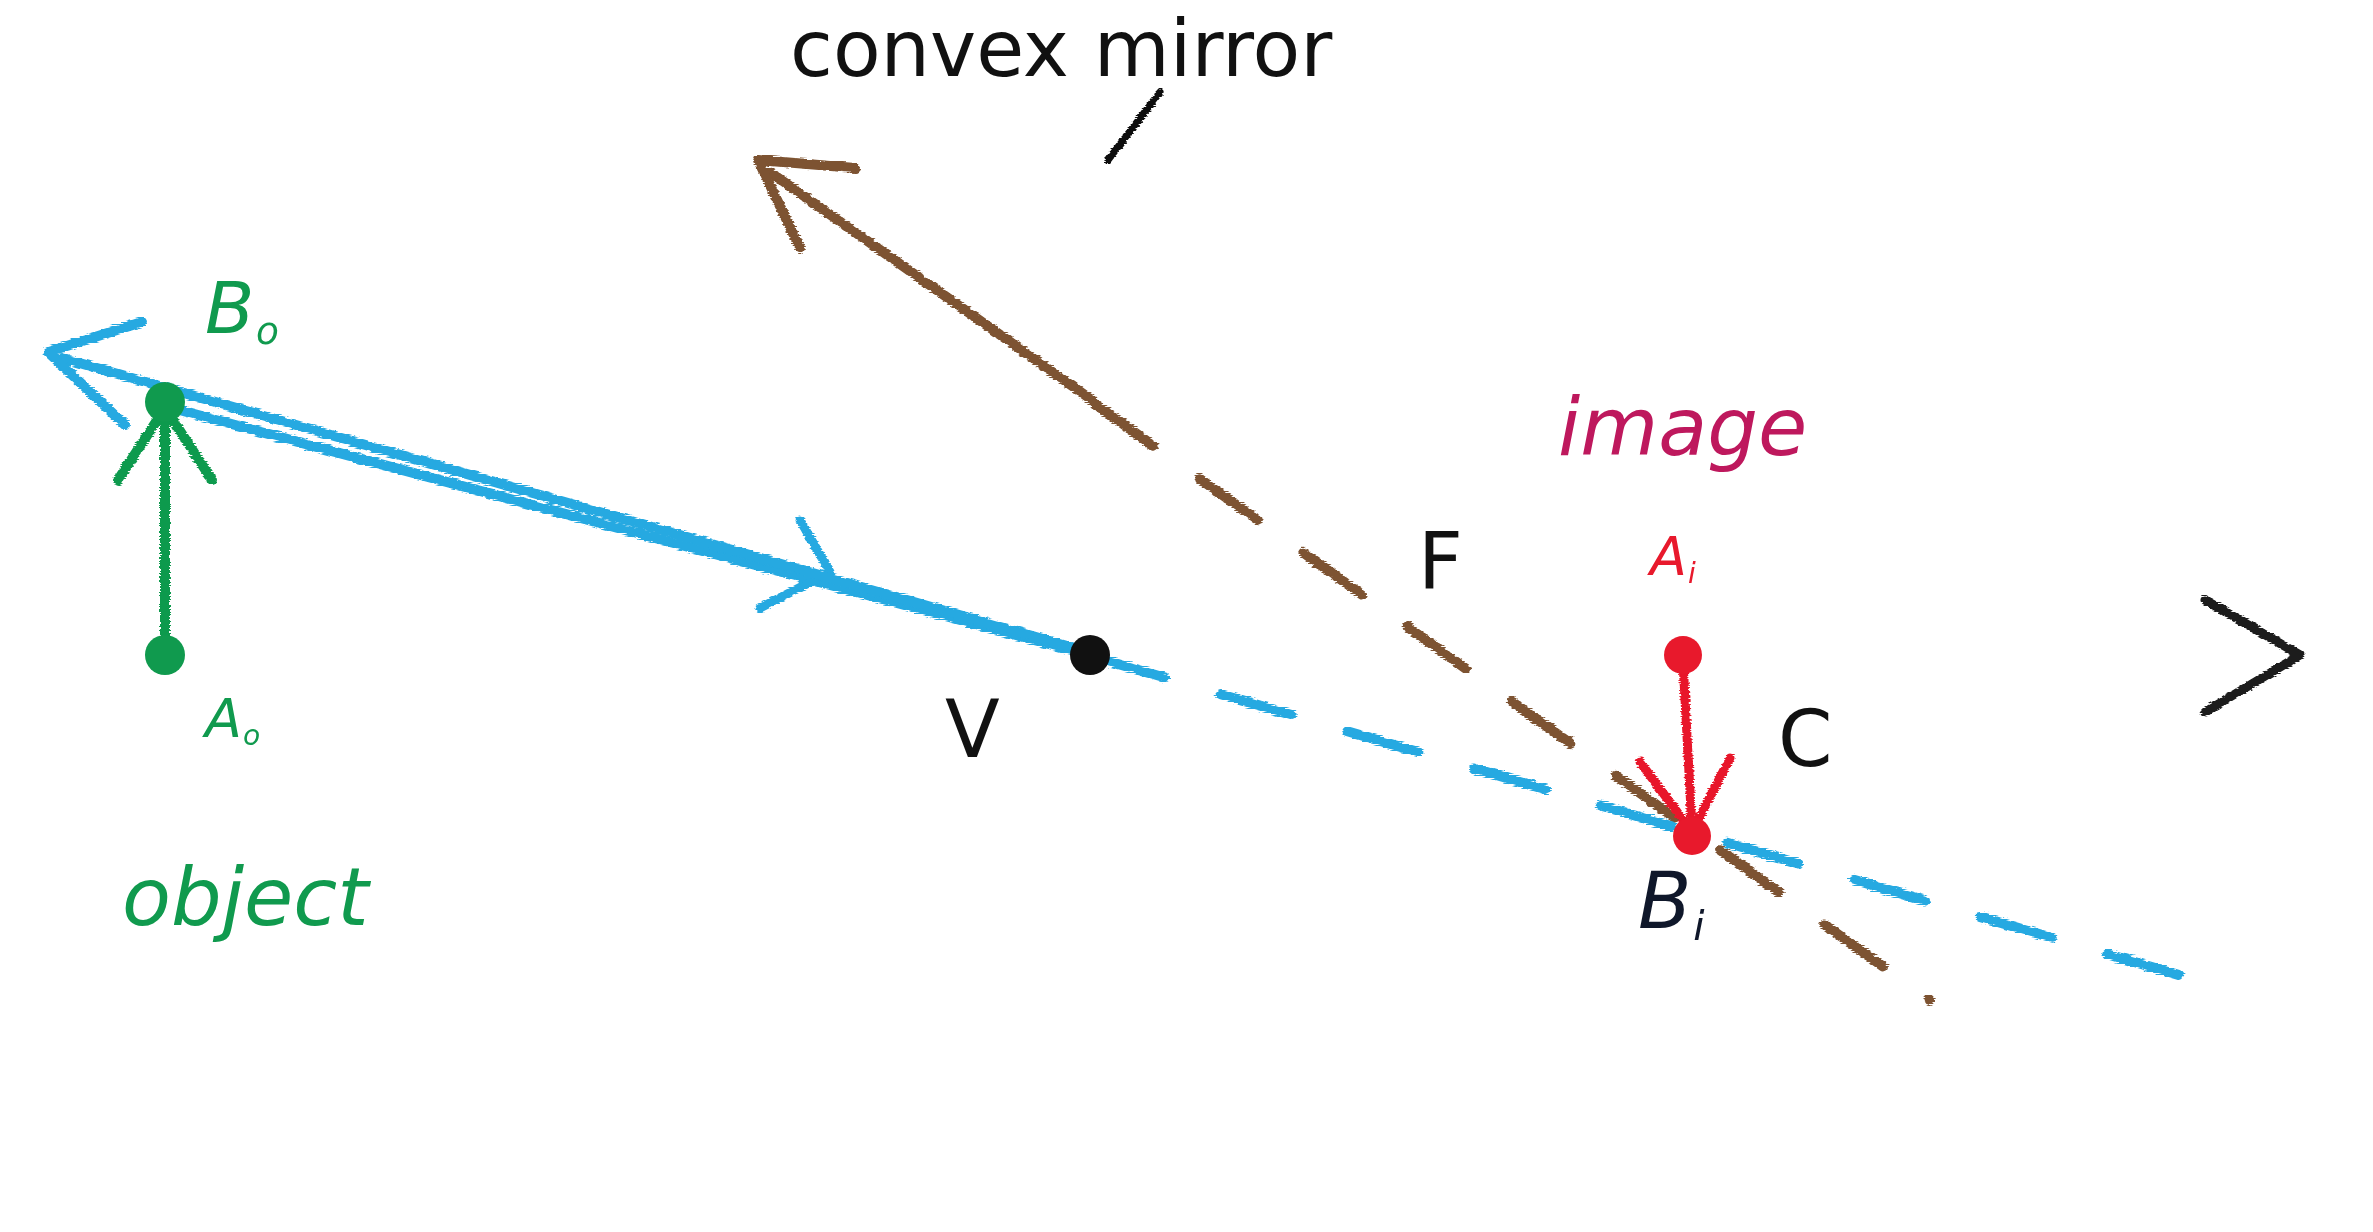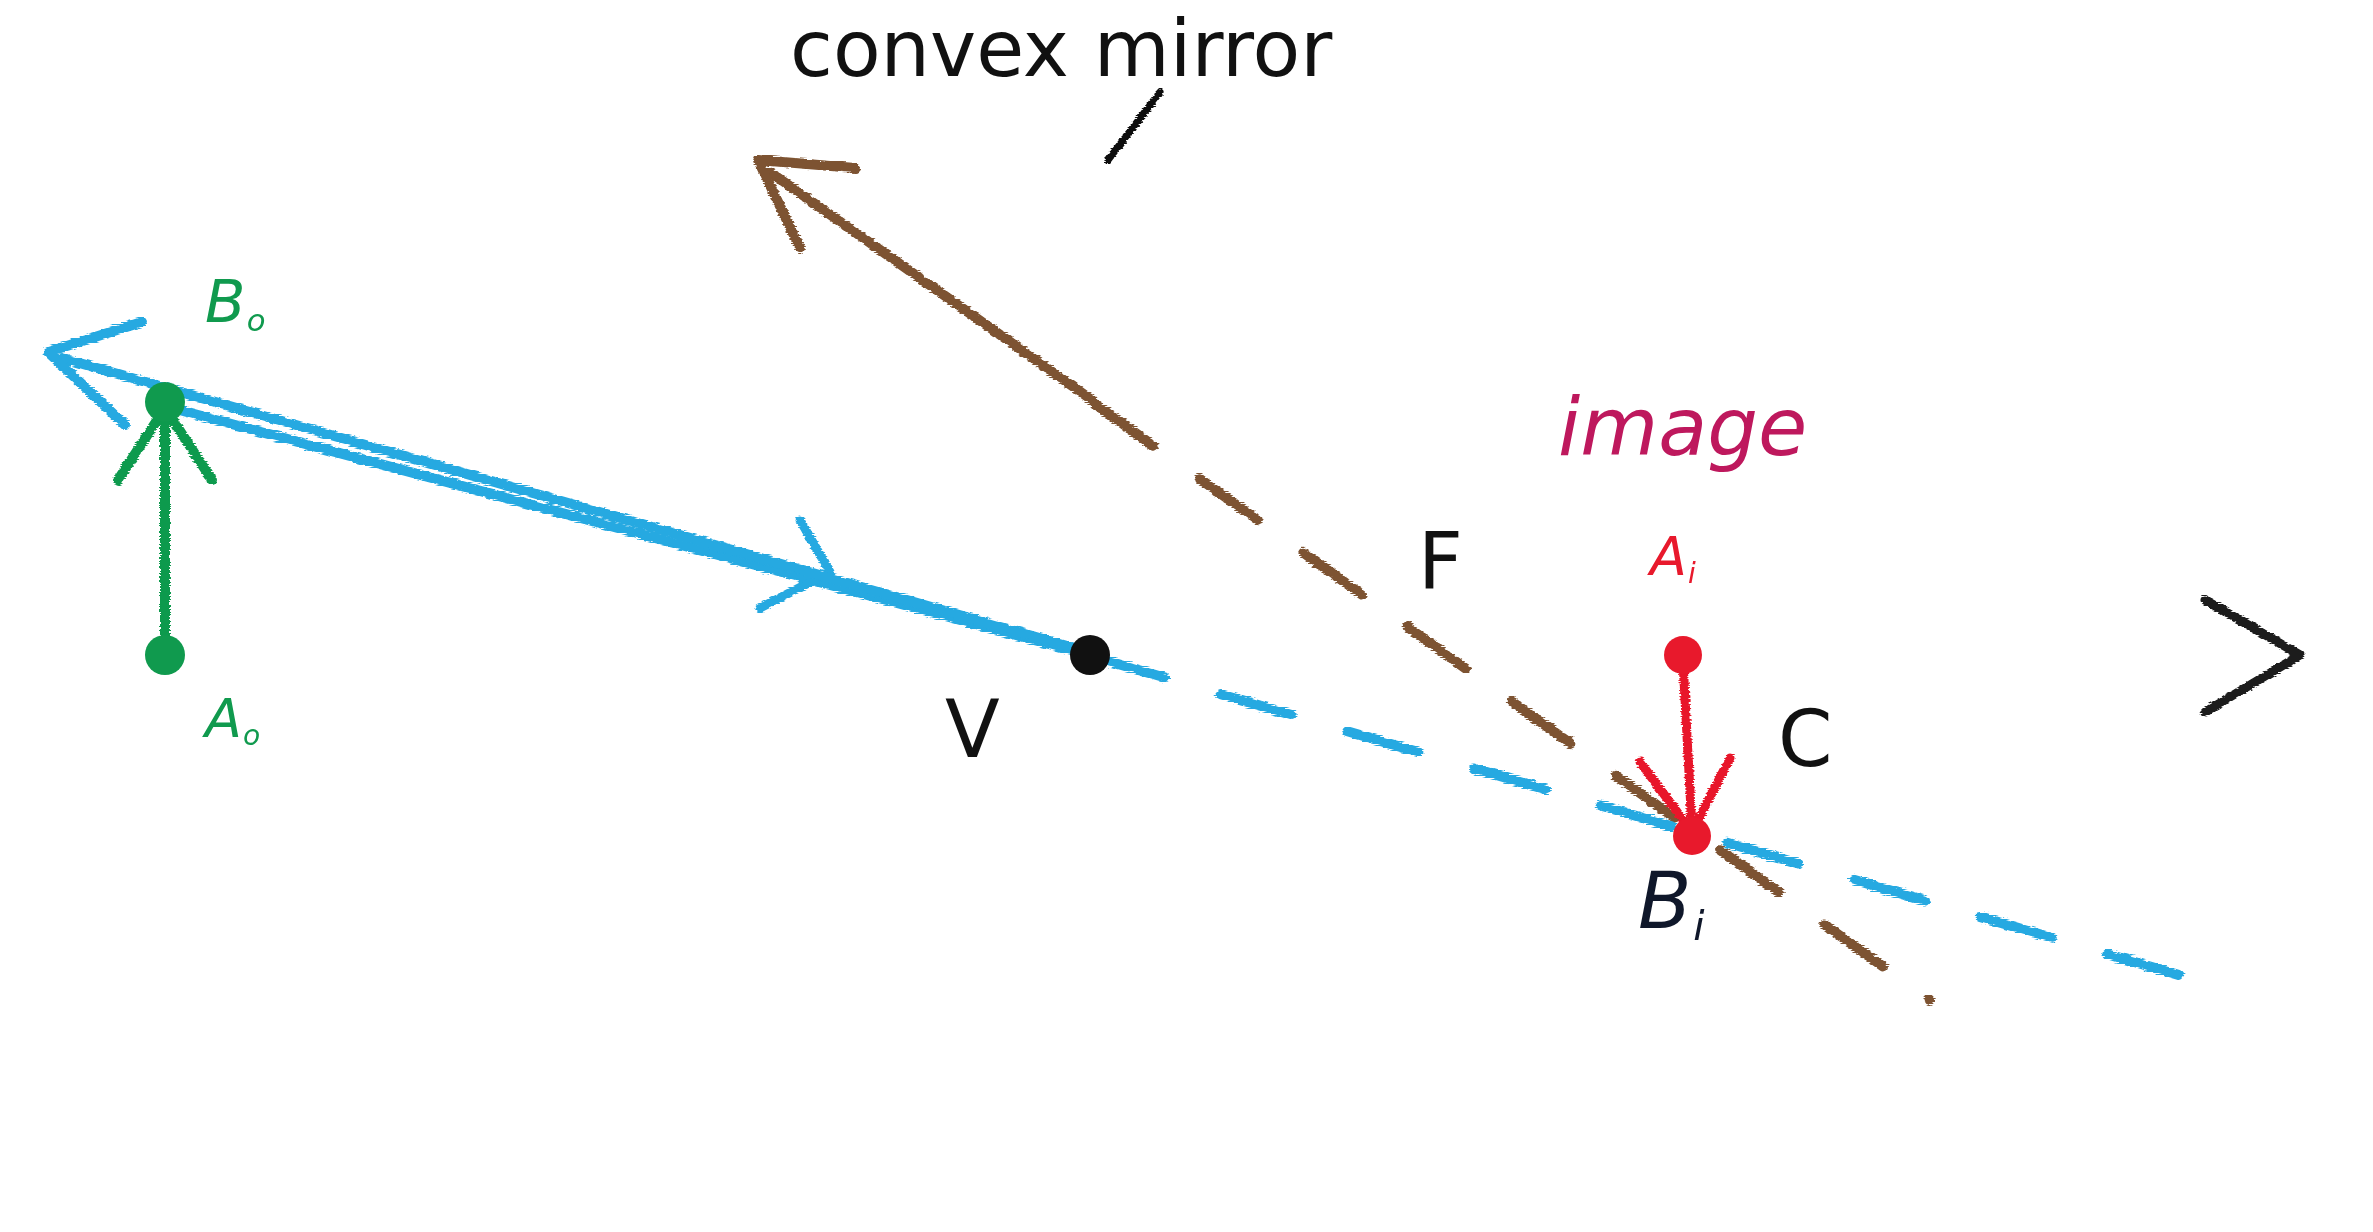--- a/index.html
+++ b/index.html
@@ -129,24 +129,25 @@
     <g filter="url(#rough)">
       <line x1="1683" y1="662" x2="1692" y2="828" stroke="#e8192c" stroke-width="9" stroke-linecap="round"></line>
       <polyline points="1640,762 1692,832 1730,758" stroke="#e8192c" stroke-width="9" fill="none" stroke-linecap="round" stroke-linejoin="round"></polyline>
     </g>
     <circle cx="1683" cy="655" r="19" fill="#e8192c"></circle>
     <circle cx="1692" cy="836" r="19" fill="#e8192c"></circle>
   </svg>
 
   <div class="lbl upright" style="left:790px; top:10px; font-size:78px; color:#111111;">convex mirror</div>
 
-  <div class="lbl" style="left:205px; top:272px; font-size:59px; color:#109a4e;"><span>B</span><span class="sub">o</span></div>
+  <div class="lbl" style="left:205px; top:272px; font-size:72px; color:#109a4e;"><span>B</span><span class="sub">o</span></div>
 
   <div class="lbl" style="left:205px; top:692px; font-size:54px; color:#109a4e;"><span>A</span><span class="sub">o</span></div>
 
+  <div class="lbl" style="left:122px; top:858px; font-size:80px; color:#109a4e;">object</div>
 
   <div class="lbl upright" style="left:945px; top:690px; font-size:80px; color:#111111;">V</div>
 
   <div class="lbl upright" style="left:1418px; top:522px; font-size:78px; color:#111111;">F</div>
 
   <div class="lbl upright" style="left:1778px; top:700px; font-size:78px; color:#111111;">C</div>
 
   <div class="lbl" style="left:1558px; top:388px; font-size:80px; color:#be185d;">image</div>
 
   <div class="lbl" style="left:1650px; top:530px; font-size:54px; color:#e8192c;"><span>A</span><span class="sub">i</span></div>

